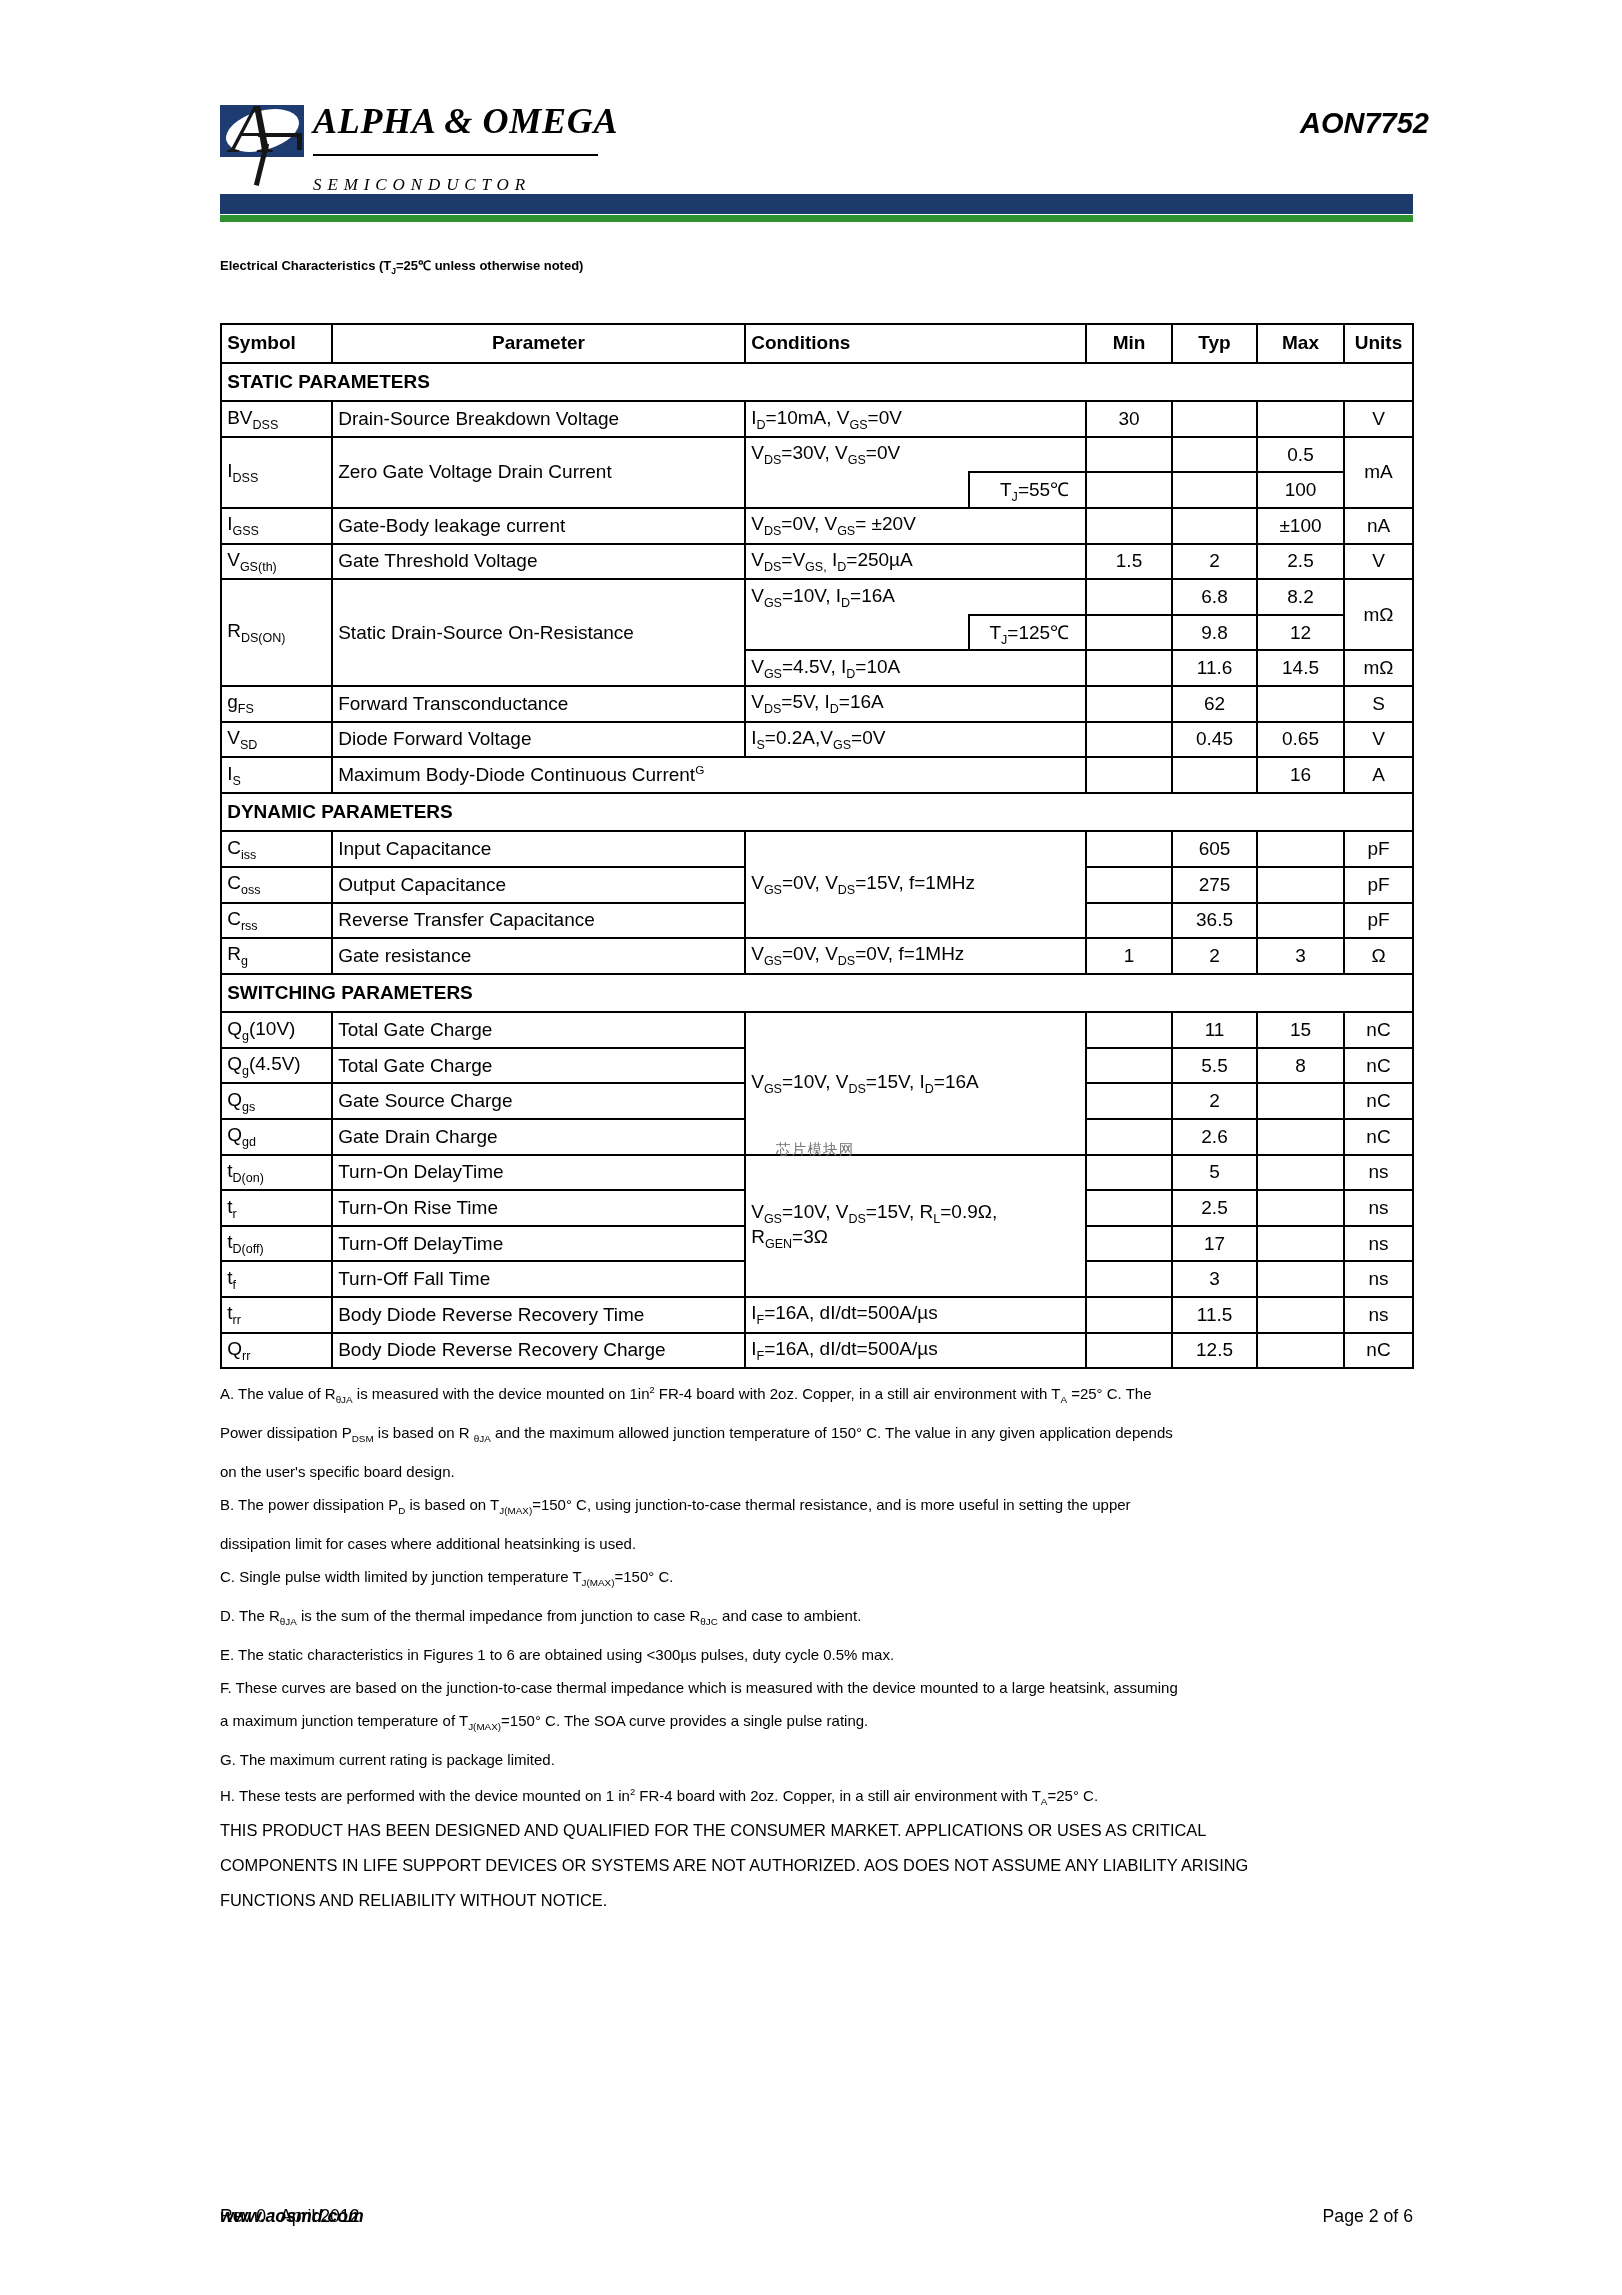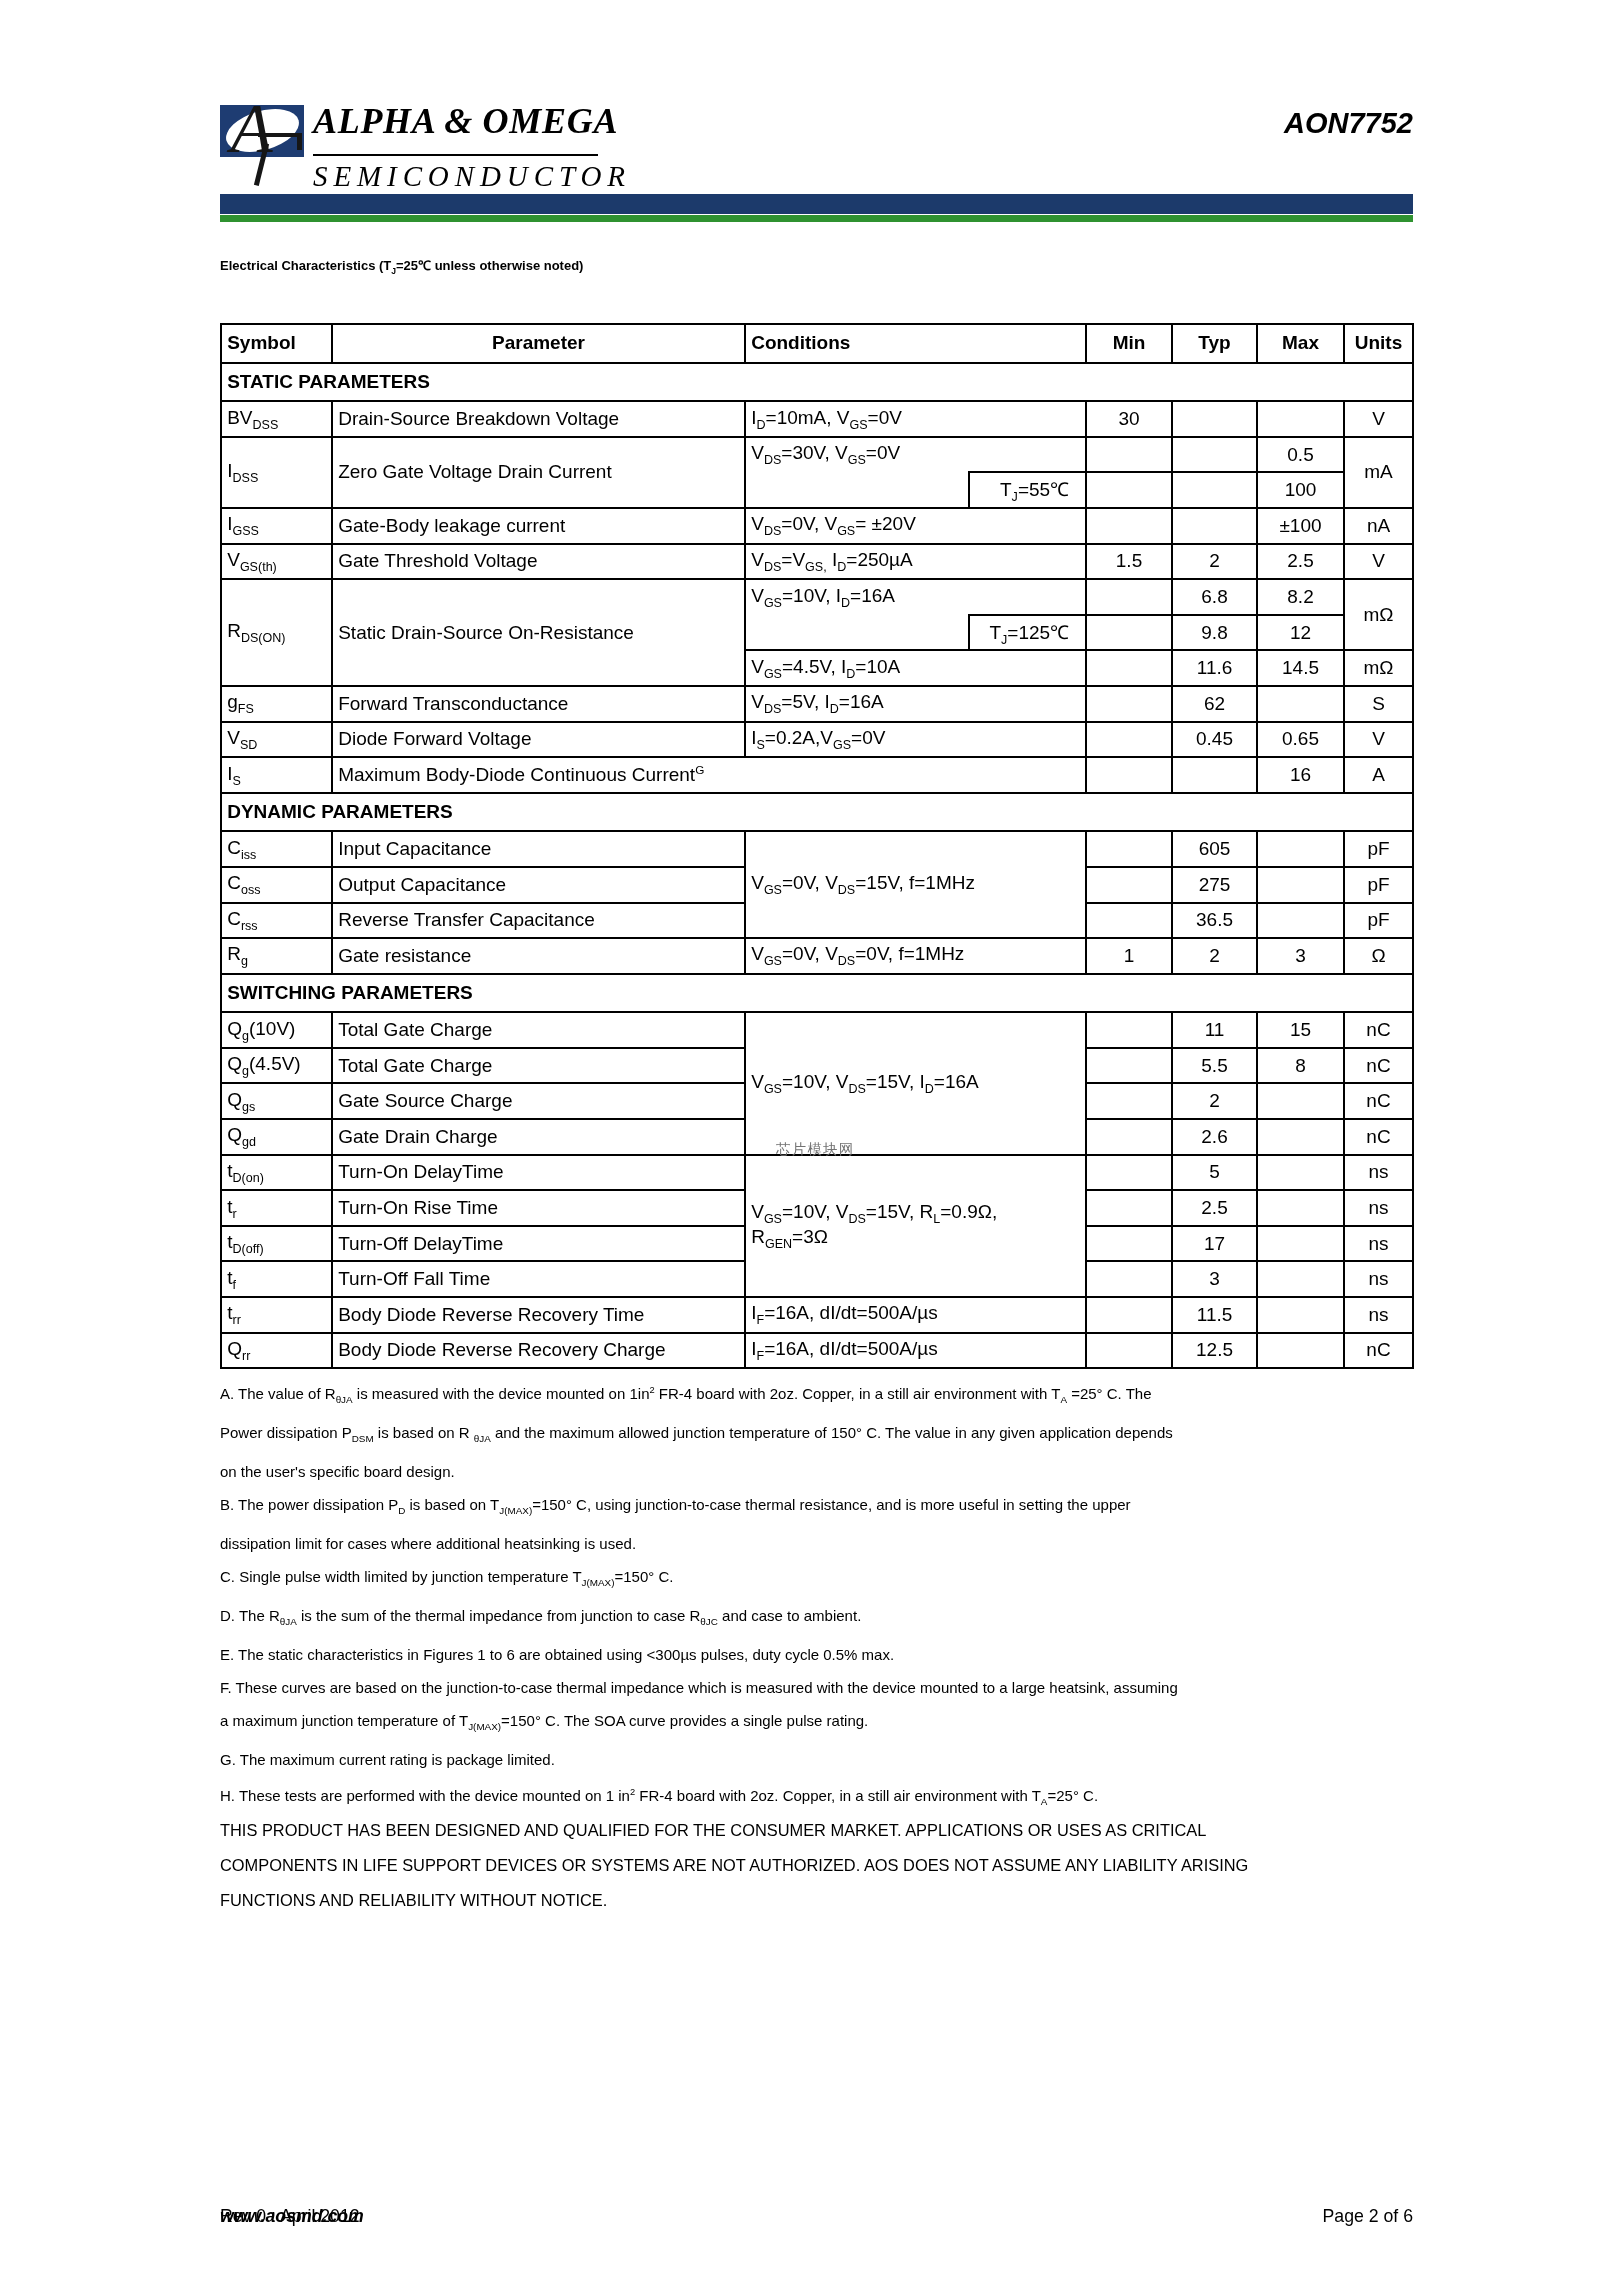--- a/index.html
+++ b/index.html
@@ -15,24 +15,24 @@
           font-style:italic;font-size:69px;line-height:1;color:#161616;}
   .logo-leg{position:absolute;left:39px;top:38px;width:5.2px;height:43px;background:#161616;
             transform:rotate(14deg);}
   .logo-cross{position:absolute;left:38px;top:27.5px;width:43px;height:4.6px;background:#161616;}
   .logo-hook{position:absolute;left:77px;top:27.5px;width:4.6px;height:17px;background:#161616;}
 
   .brand{position:absolute;left:313px;top:100px;width:285px;}
   .brand-top{font-family:"Liberation Serif",serif;font-style:italic;font-weight:bold;
              font-size:36px;letter-spacing:0.7px;border-bottom:2.6px solid #000;
              padding-bottom:12px;white-space:nowrap;}
-  .brand-bottom{font-family:"Liberation Serif",serif;font-style:italic;font-size:29px;
-                letter-spacing:5.9px;margin-top:4px;white-space:nowrap;}
-
-  .part-number{position:absolute;right:209px;top:107px;font-weight:bold;font-style:italic;
+  .brand-bottom{font-family:"Liberation Serif",serif;font-style:italic;font-size:17px;
+                letter-spacing:5.9px;margin-top:19px;white-space:nowrap;}
+
+  .part-number{position:absolute;right:193px;top:107px;font-weight:bold;font-style:italic;
                font-size:29px;text-align:right;}
 
   .bar-navy{position:absolute;left:220px;top:194px;width:1193px;height:20px;}
   .bar-green{position:absolute;left:220px;top:215px;width:1193px;height:7.2px;}
 
   
   .page-title{position:absolute;left:220px;top:256px;font-size:13px;font-weight:bold;}
 
   
   .tblwrap{position:absolute;left:220px;top:323px;width:1338px;}

